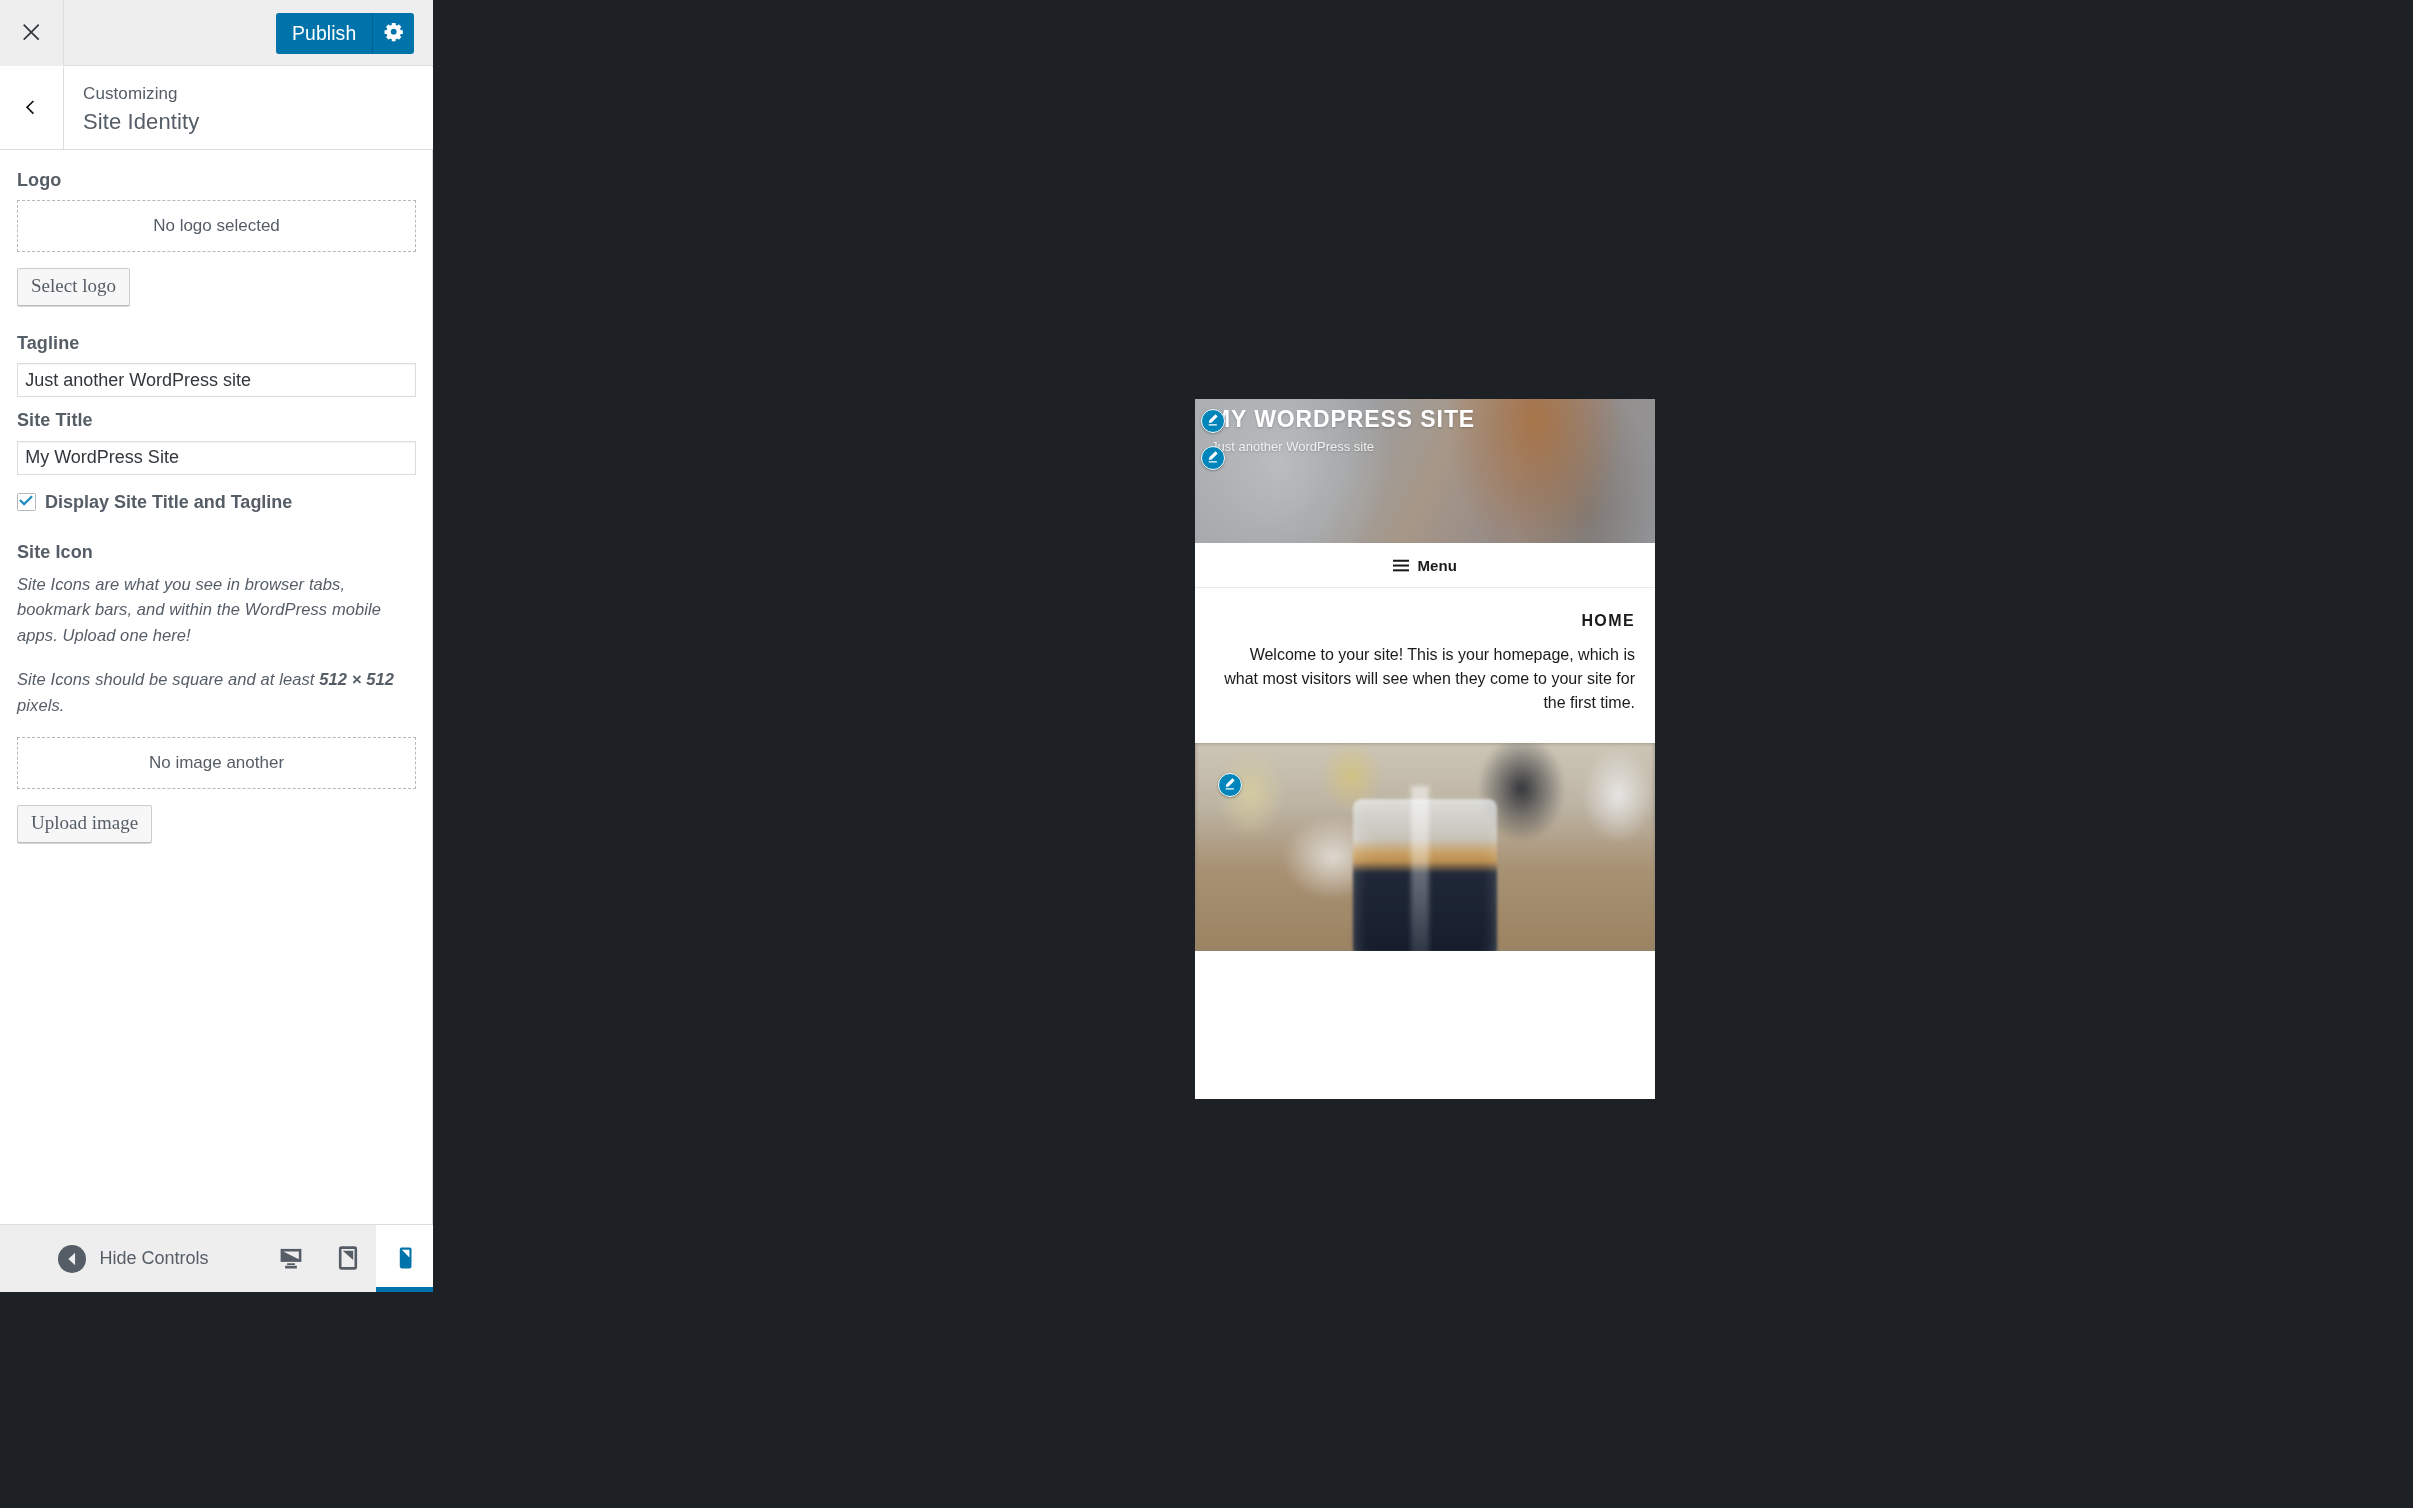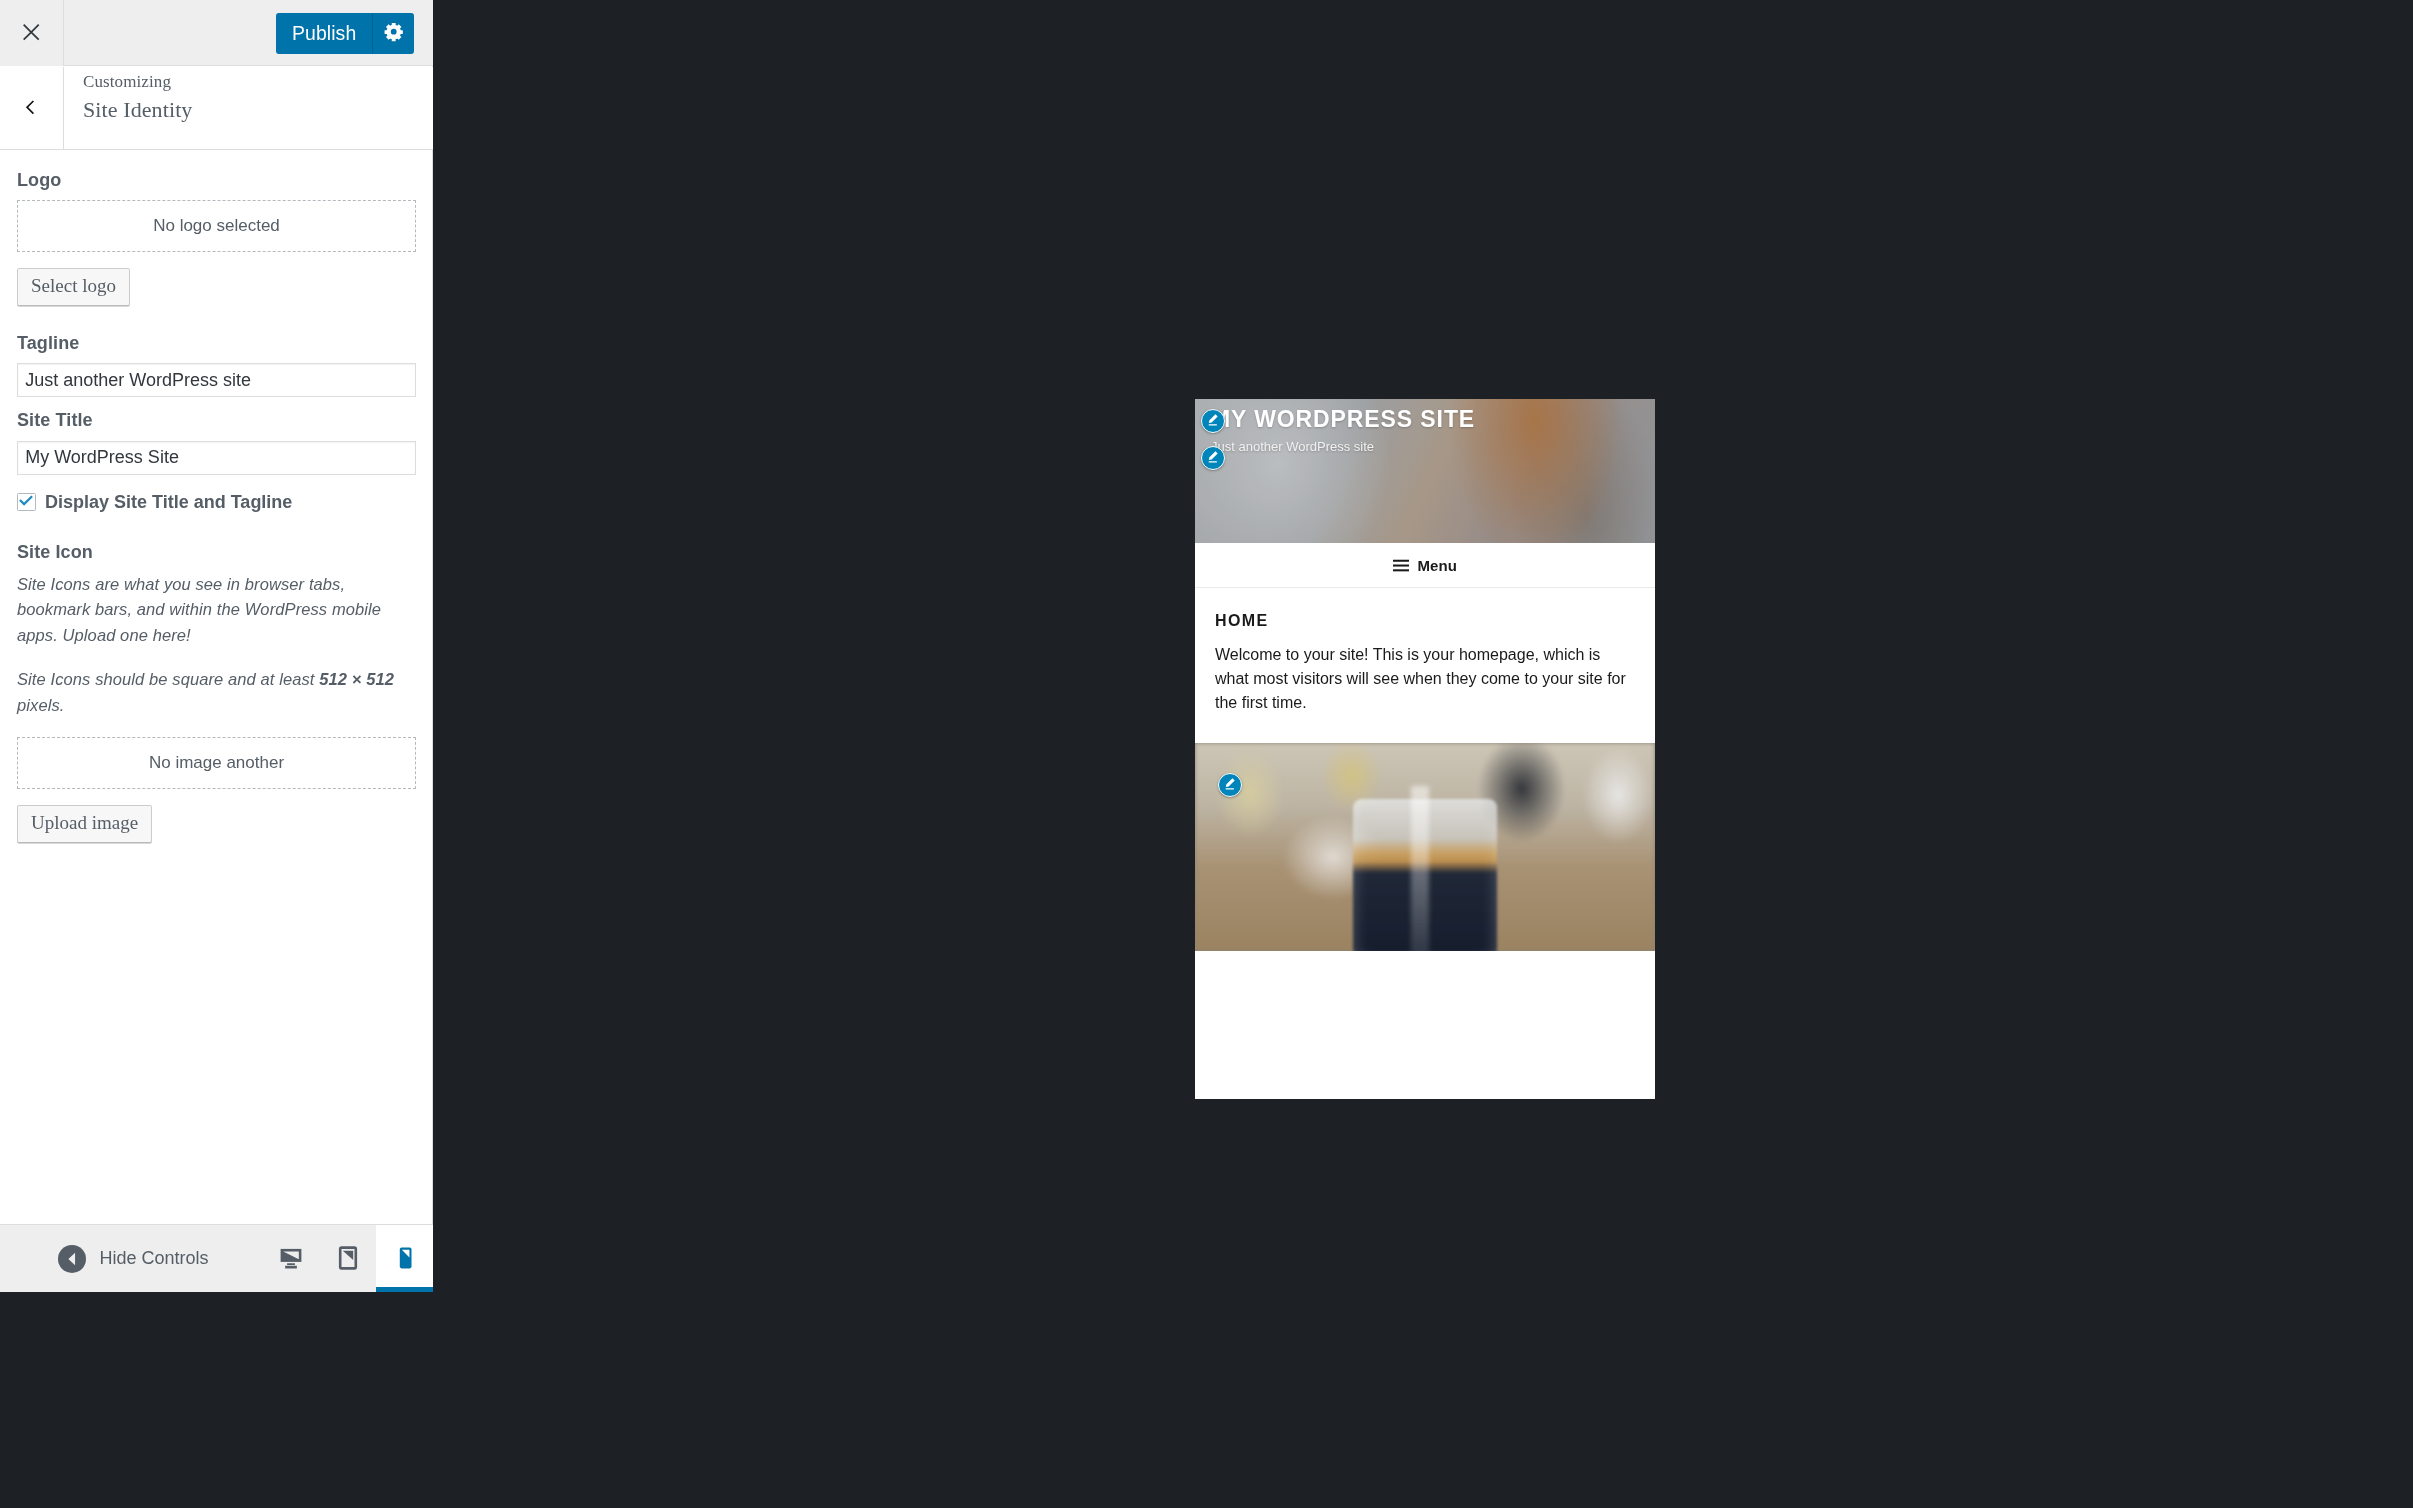--- a/index.html
+++ b/index.html
@@ -64,21 +64,21 @@
   .back-btn {
     position: absolute; left: 0; top: 0;
     width: 64px; height: 82px;
     border-right: 0.7px solid #dddddd;
     background: #ffffff;
     display: flex; align-items: center; justify-content: center;
     cursor: pointer;
   }
   .back-btn svg { width: 18.7px; height: 18.7px; }
   .panel-title-text {
-    position: absolute; left: 83px; top: 4px; font-family: Liberation Serif, serif;
+    position: absolute; left: 83px; top: 16px;
   }
   .panel-eyebrow {
     font-size: 17px; color: #555d66; line-height: 1.3;
     letter-spacing: 0.1px;
   }
   .panel-heading {
     font-size: 22px; color: #555d66; font-weight: 400;
     line-height: 1.35; margin-top: 2.2px; letter-spacing: 0.1px;
   }
 
@@ -246,21 +246,21 @@
     height: 45px;
     background: #ffffff;
     border-bottom: 0.7px solid #eaeaea;
     display: flex; align-items: center; justify-content: center;
     gap: 8.6px; cursor: pointer;
   }
   .menu-hamburger { width: 16px; height: 13px; flex: none; }
   .menu-text { font-size: 15px; font-weight: bold; color: #1a1a1a; letter-spacing: 0.1px; }
 
   
-  .site-content { background: #ffffff; padding: 24.4px 20px 27px 20px; }
+  .site-content { background: #ffffff; padding: 24.4px 20px 27px 20px; text-align: right; }
   .entry-title {
     font-size: 16px; font-weight: bold; color: #1a1a1a;
     letter-spacing: 1.4px; text-transform: uppercase;
     margin-bottom: 12.2px;
   }
   .entry-body { font-size: 16px; color: #1a1a1a; line-height: 1.52; }
 
   
   .site-photo {
     position: relative;

